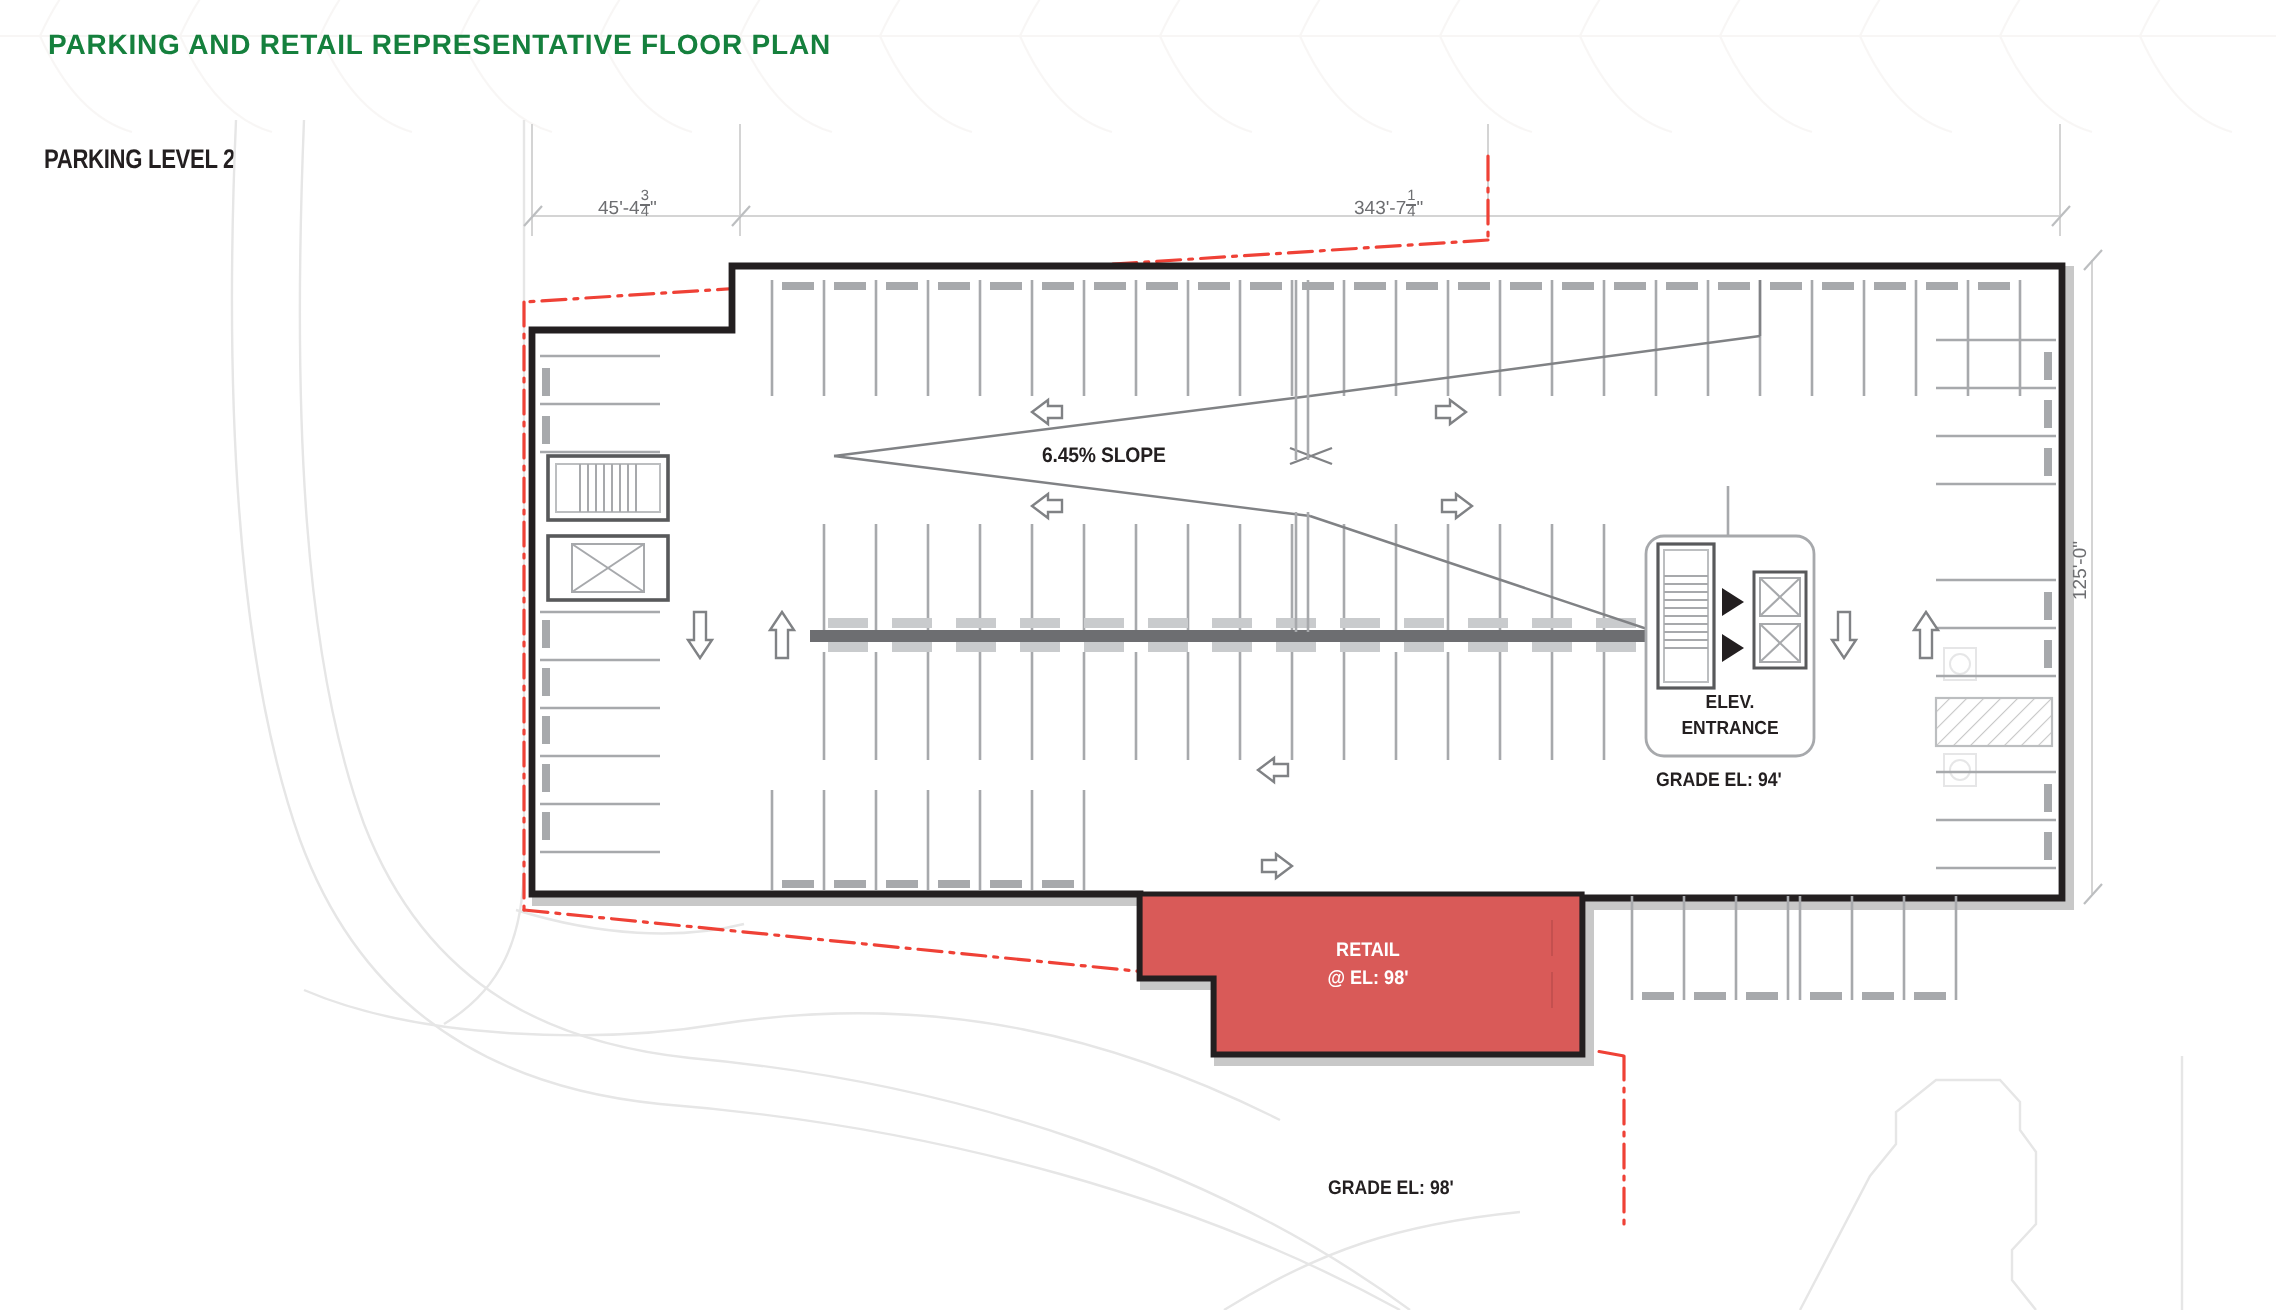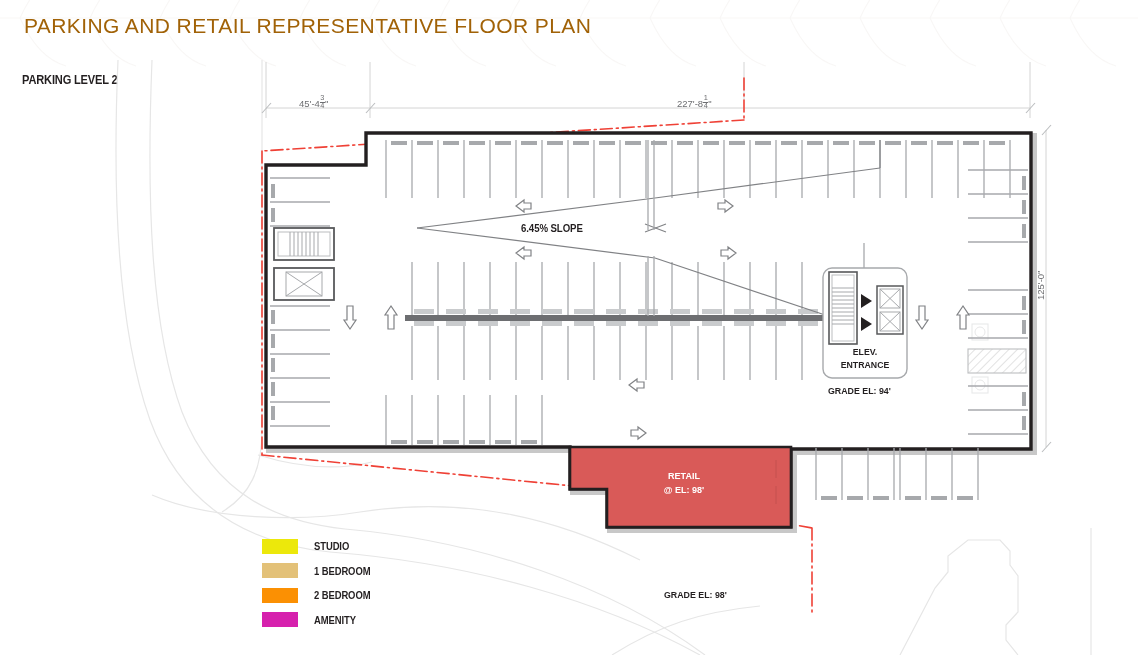--- a/index.html
+++ b/index.html
@@ -9,21 +9,21 @@
     color:#231f20;
   }
   .page{position:absolute;inset:0;}
 
   
   .watermark{position:absolute;left:0;top:-30px;width:1138px;height:110px;opacity:.55;pointer-events:none;}
 
   
   .title{
     position:absolute;left:24px;top:14px;
-    font-size:21px;letter-spacing:.4px;font-weight:400;color:#a16207;
+    font-size:14px;letter-spacing:.4px;font-weight:700;color:#15803d;
     white-space:nowrap;
   }
   .level-label{
     position:absolute;left:22px;top:72px;
     font-size:13.5px;font-weight:700;letter-spacing:-.2px;
     transform:scaleX(.82);transform-origin:left center;
     white-space:nowrap;color:#231f20;
   }
 
   
@@ -481,51 +481,33 @@
       <line x1="776" y1="460" x2="776" y2="478"></line>
       <line x1="776" y1="486" x2="776" y2="504"></line>
     </g>
 
   </svg>
 
   <div class="dim" id="dim-top-left">
     <span>45'-4</span><span class="frac"><b>3</b><i>4</i></span><span>"</span>
   </div>
   <div class="dim" id="dim-top-right">
-    <span>227'-8</span><span class="frac"><b>1</b><i>4</i></span><span>"</span>
+    <span>343'-7</span><span class="frac"><b>1</b><i>4</i></span><span>"</span>
   </div>
   <div class="dim" id="dim-right">125'-0"</div>
 
   <div class="anno" id="slope-label">6.45% SLOPE</div>
 
   <div class="anno" id="elev-entrance">
     <div>ELEV.</div>
     <div>ENTRANCE</div>
   </div>
 
   <div class="anno" id="grade-94">GRADE EL: 94'</div>
   <div class="anno" id="grade-98">GRADE EL: 98'</div>
 
   <div class="anno" id="retail-label">
     <div>RETAIL</div>
     <div>@ EL: 98'</div>
   </div>
 
-  <div class="legend">
-    <div class="legend-row">
-      <span class="legend-swatch" style="background: rgb(236, 232, 11);"></span>
-      <span class="legend-text">STUDIO</span>
-    </div>
-    <div class="legend-row">
-      <span class="legend-swatch" style="background: rgb(227, 193, 120);"></span>
-      <span class="legend-text">1 BEDROOM</span>
-    </div>
-    <div class="legend-row">
-      <span class="legend-swatch" style="background: rgb(251, 144, 3);"></span>
-      <span class="legend-text">2 BEDROOM</span>
-    </div>
-    <div class="legend-row">
-      <span class="legend-swatch" style="background: rgb(214, 33, 173);"></span>
-      <span class="legend-text">AMENITY</span>
-    </div>
-  </div>
 
 </div>
 
 </body></html>

